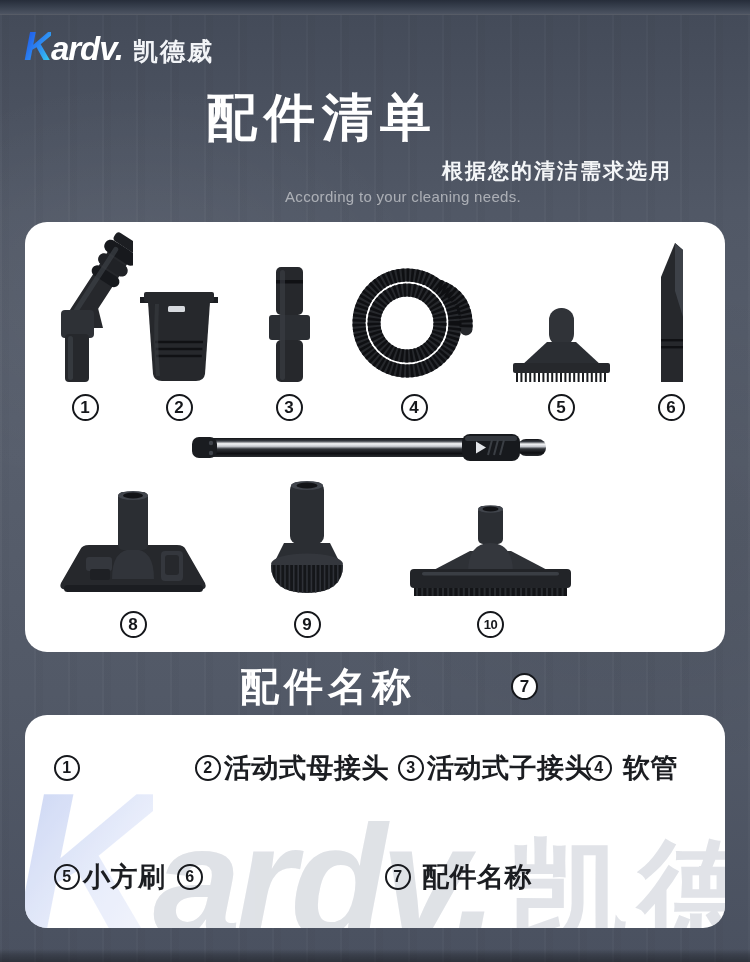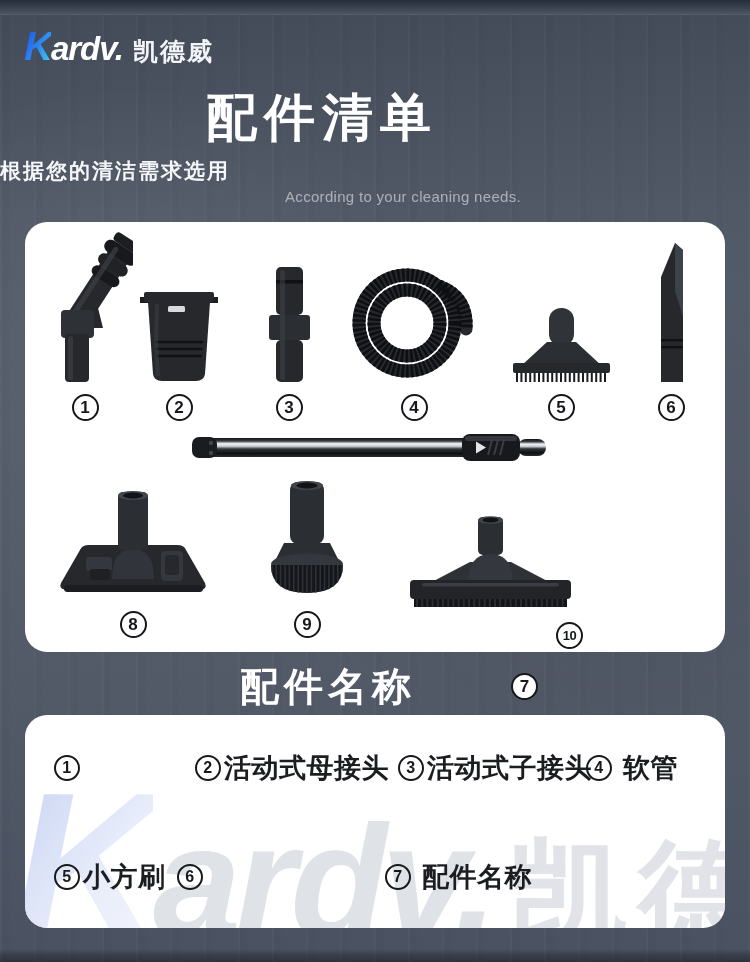--- a/index.html
+++ b/index.html
@@ -32,21 +32,21 @@
     -webkit-background-clip:text; background-clip:text; color:transparent;
   }
   .logo-rest{font-size:33px; font-weight:800; font-style:italic; color:#ffffff; letter-spacing:-1px;}
   .logo-cn{font-size:25px; font-weight:600; color:#f2f4f7; margin-left:10px; letter-spacing:2px;}
   
   .title{
     position:absolute; left:0; top:84px; width:644px; margin:0; text-align:center;
     color:#ffffff; font-size:51px; font-weight:800; letter-spacing:7px;
   }
   .subtitle{
-    position:absolute; left:0; top:157px; width:672px; text-align:left;
+    position:absolute; left:0; top:157px; width:672px; text-align:right;
     color:#f4f6f8; font-size:21px; font-weight:600; letter-spacing:2px;
   }
   .subtitle-en{
     position:absolute; left:0; top:188px; width:750px; text-align:center;
     color:rgba(255,255,255,0.52); font-size:15px; letter-spacing:0.3px;padding-left:28px;
   }
   
   .panel{position:absolute; left:25px; width:700px; background:#ffffff; border-radius:22px;}
   .panel-images{top:222px; height:430px;}
   .panel-names{top:715px; height:213px; overflow:hidden;}
@@ -262,21 +262,21 @@
         <path d="M10 86 Q10 114 46 114 Q82 114 82 86 Z" fill="#141619"></path>
         <g clip-path="url(#bristleClip)">
           <line x1="10" y1="100" x2="82" y2="100" stroke="#2e3137" stroke-width="30" stroke-dasharray="1.6 2.8"></line>
         </g>
       </svg>
       <div class="num-badge">
           <span>9</span>
         </div>
     </div>
 
-    <div class="acc-item" style="left:373px; top:290px; width:185px;align-items:flex-end;">
+    <div class="acc-item" style="left:373px; top:279px; width:185px;">
       <svg width="185" height="100" viewBox="0 0 185 100">
         <rect x="80" y="5" width="25" height="38" rx="5" fill="#2b2e33"></rect>
         <ellipse cx="92.5" cy="8" rx="12.5" ry="3.8" fill="#41454c"></ellipse>
         <ellipse cx="92.5" cy="8" rx="8" ry="2.5" fill="#121316"></ellipse>
         <path d="M30 72 L72 50 H113 L155 72 Z" fill="#2e3136"></path>
         <path d="M70 72 Q70 42 92 42 Q115 42 115 72 Z" fill="#34373d"></path>
         <rect x="12" y="68" width="161" height="19" rx="4" fill="#222428"></rect>
         <rect x="24" y="71" width="137" height="3.5" rx="1.75" fill="#3a3e44"></rect>
         <rect x="16" y="87" width="153" height="8" fill="#131417"></rect>
         <line x1="18" y1="91" x2="167" y2="91" stroke="#2a2d31" stroke-width="8" stroke-dasharray="2 3.2"></line>

